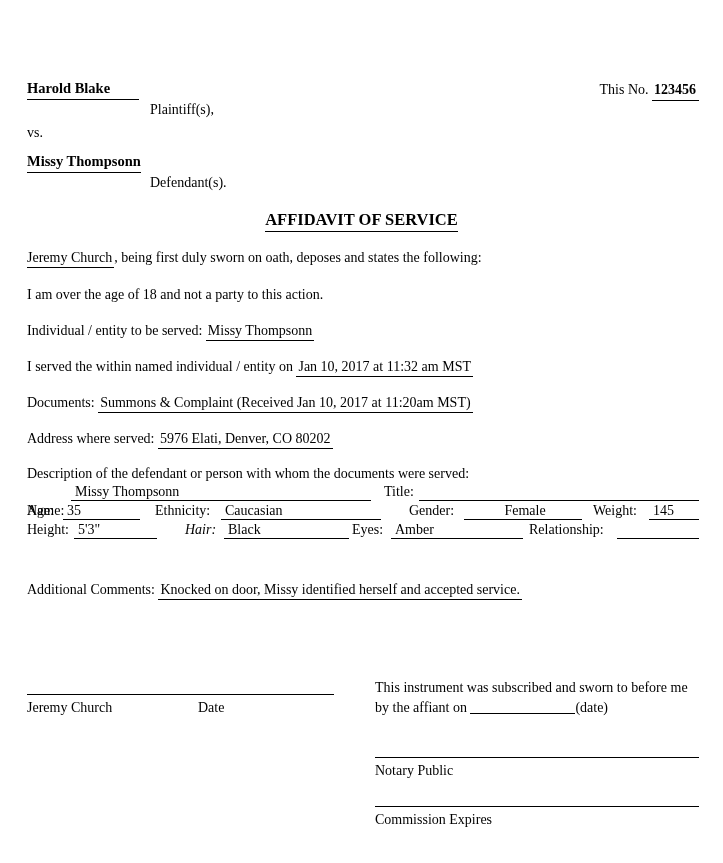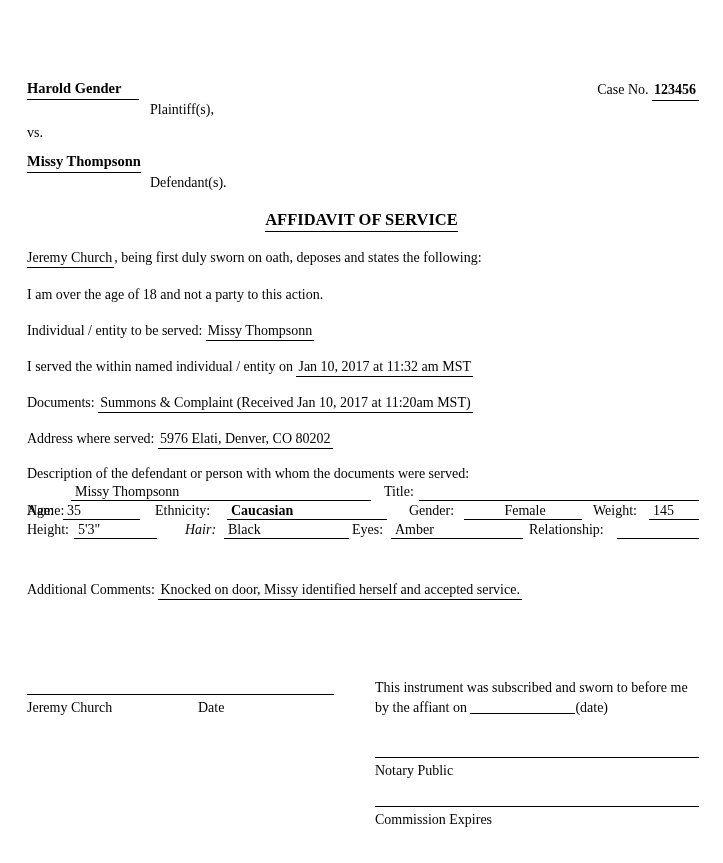--- a/index.html
+++ b/index.html
@@ -198,22 +198,22 @@
   }
 </style>
 </head>
 <body>
 
 <div class="page">
 
 
   <div class="caption">
     <div class="cap-row">
-      <span class="party-name">Harold Gender</span>
-      <span class="case-no"><span>Case No.</span> <span class="case-no-value">123456</span></span>
+      <span class="party-name">Harold Blake</span>
+      <span class="case-no"><span>This No.</span> <span class="case-no-value">123456</span></span>
     </div>
     <span class="party-role">Plaintiff(s),</span>
     <span class="vs-label">vs.</span>
   </div>
 
   <div class="caption-2">
     <div class="cap-row">
       <span class="party-name">Missy Thompsonn</span>
     </div>
     <span class="party-role">Defendant(s).</span>
@@ -241,21 +241,21 @@
       <span class="d-lab" style="left:0;margin-top:19px;">Name:</span>
       <span class="d-val" style="left:44px; width:300px;">Missy Thompsonn</span>
       <span class="d-lab" style="left:357px;">Title:</span>
       <span class="d-val" style="left:392px; width:280px;"></span>
     </div>
 
     <div class="d-row">
       <span class="d-lab" style="left:0;">Age:</span>
       <span class="d-val" style="left:36px; width:77px;">35</span>
       <span class="d-lab" style="left:128px;">Ethnicity:</span>
-      <span class="d-val" style="left:200px; width:160px;font-weight:bold;">Caucasian</span>
+      <span class="d-val" style="left:194px; width:160px;">Caucasian</span>
       <span class="d-lab" style="left:382px;">Gender:</span>
       <span class="d-val" style="left:437px; width:118px;text-align:center;">Female</span>
       <span class="d-lab" style="left:566px;">Weight:</span>
       <span class="d-val" style="left:622px; width:50px;">145</span>
     </div>
 
     <div class="d-row">
       <span class="d-lab" style="left:0;">Height:</span>
       <span class="d-val" style="left:47px; width:83px;">5'3"</span>
       <span class="d-lab" style="left:158px;font-style:italic;">Hair:</span>

